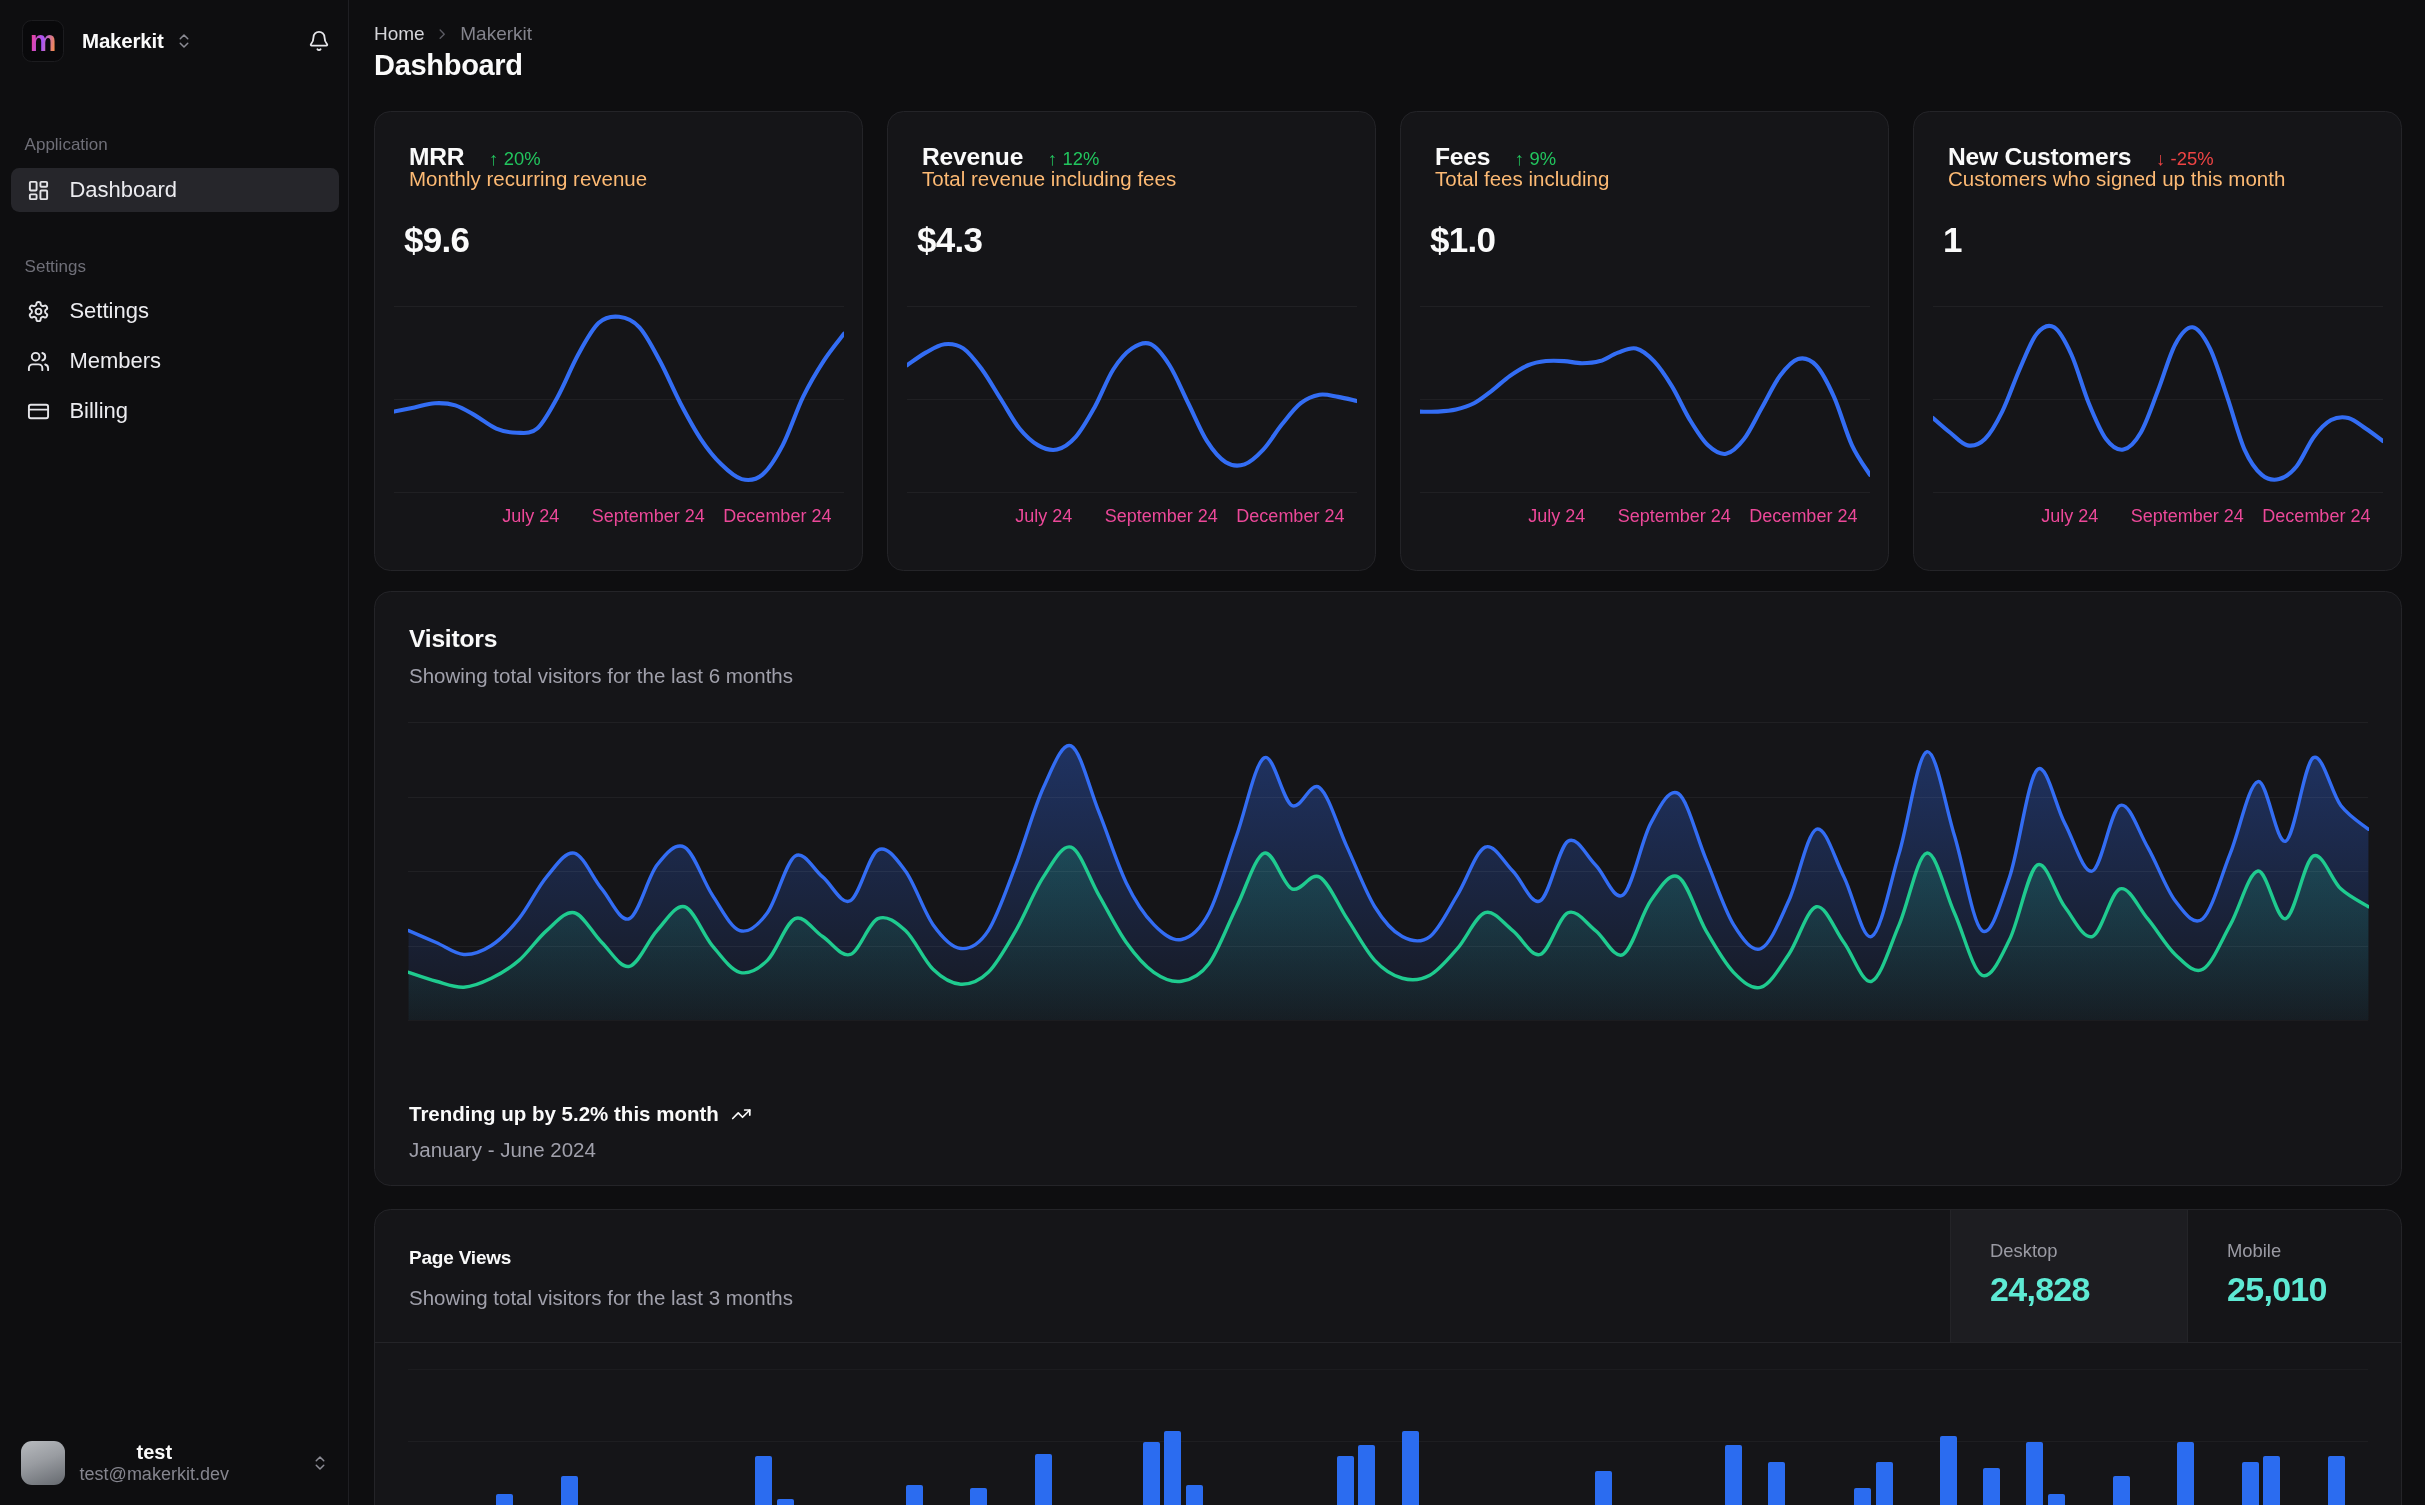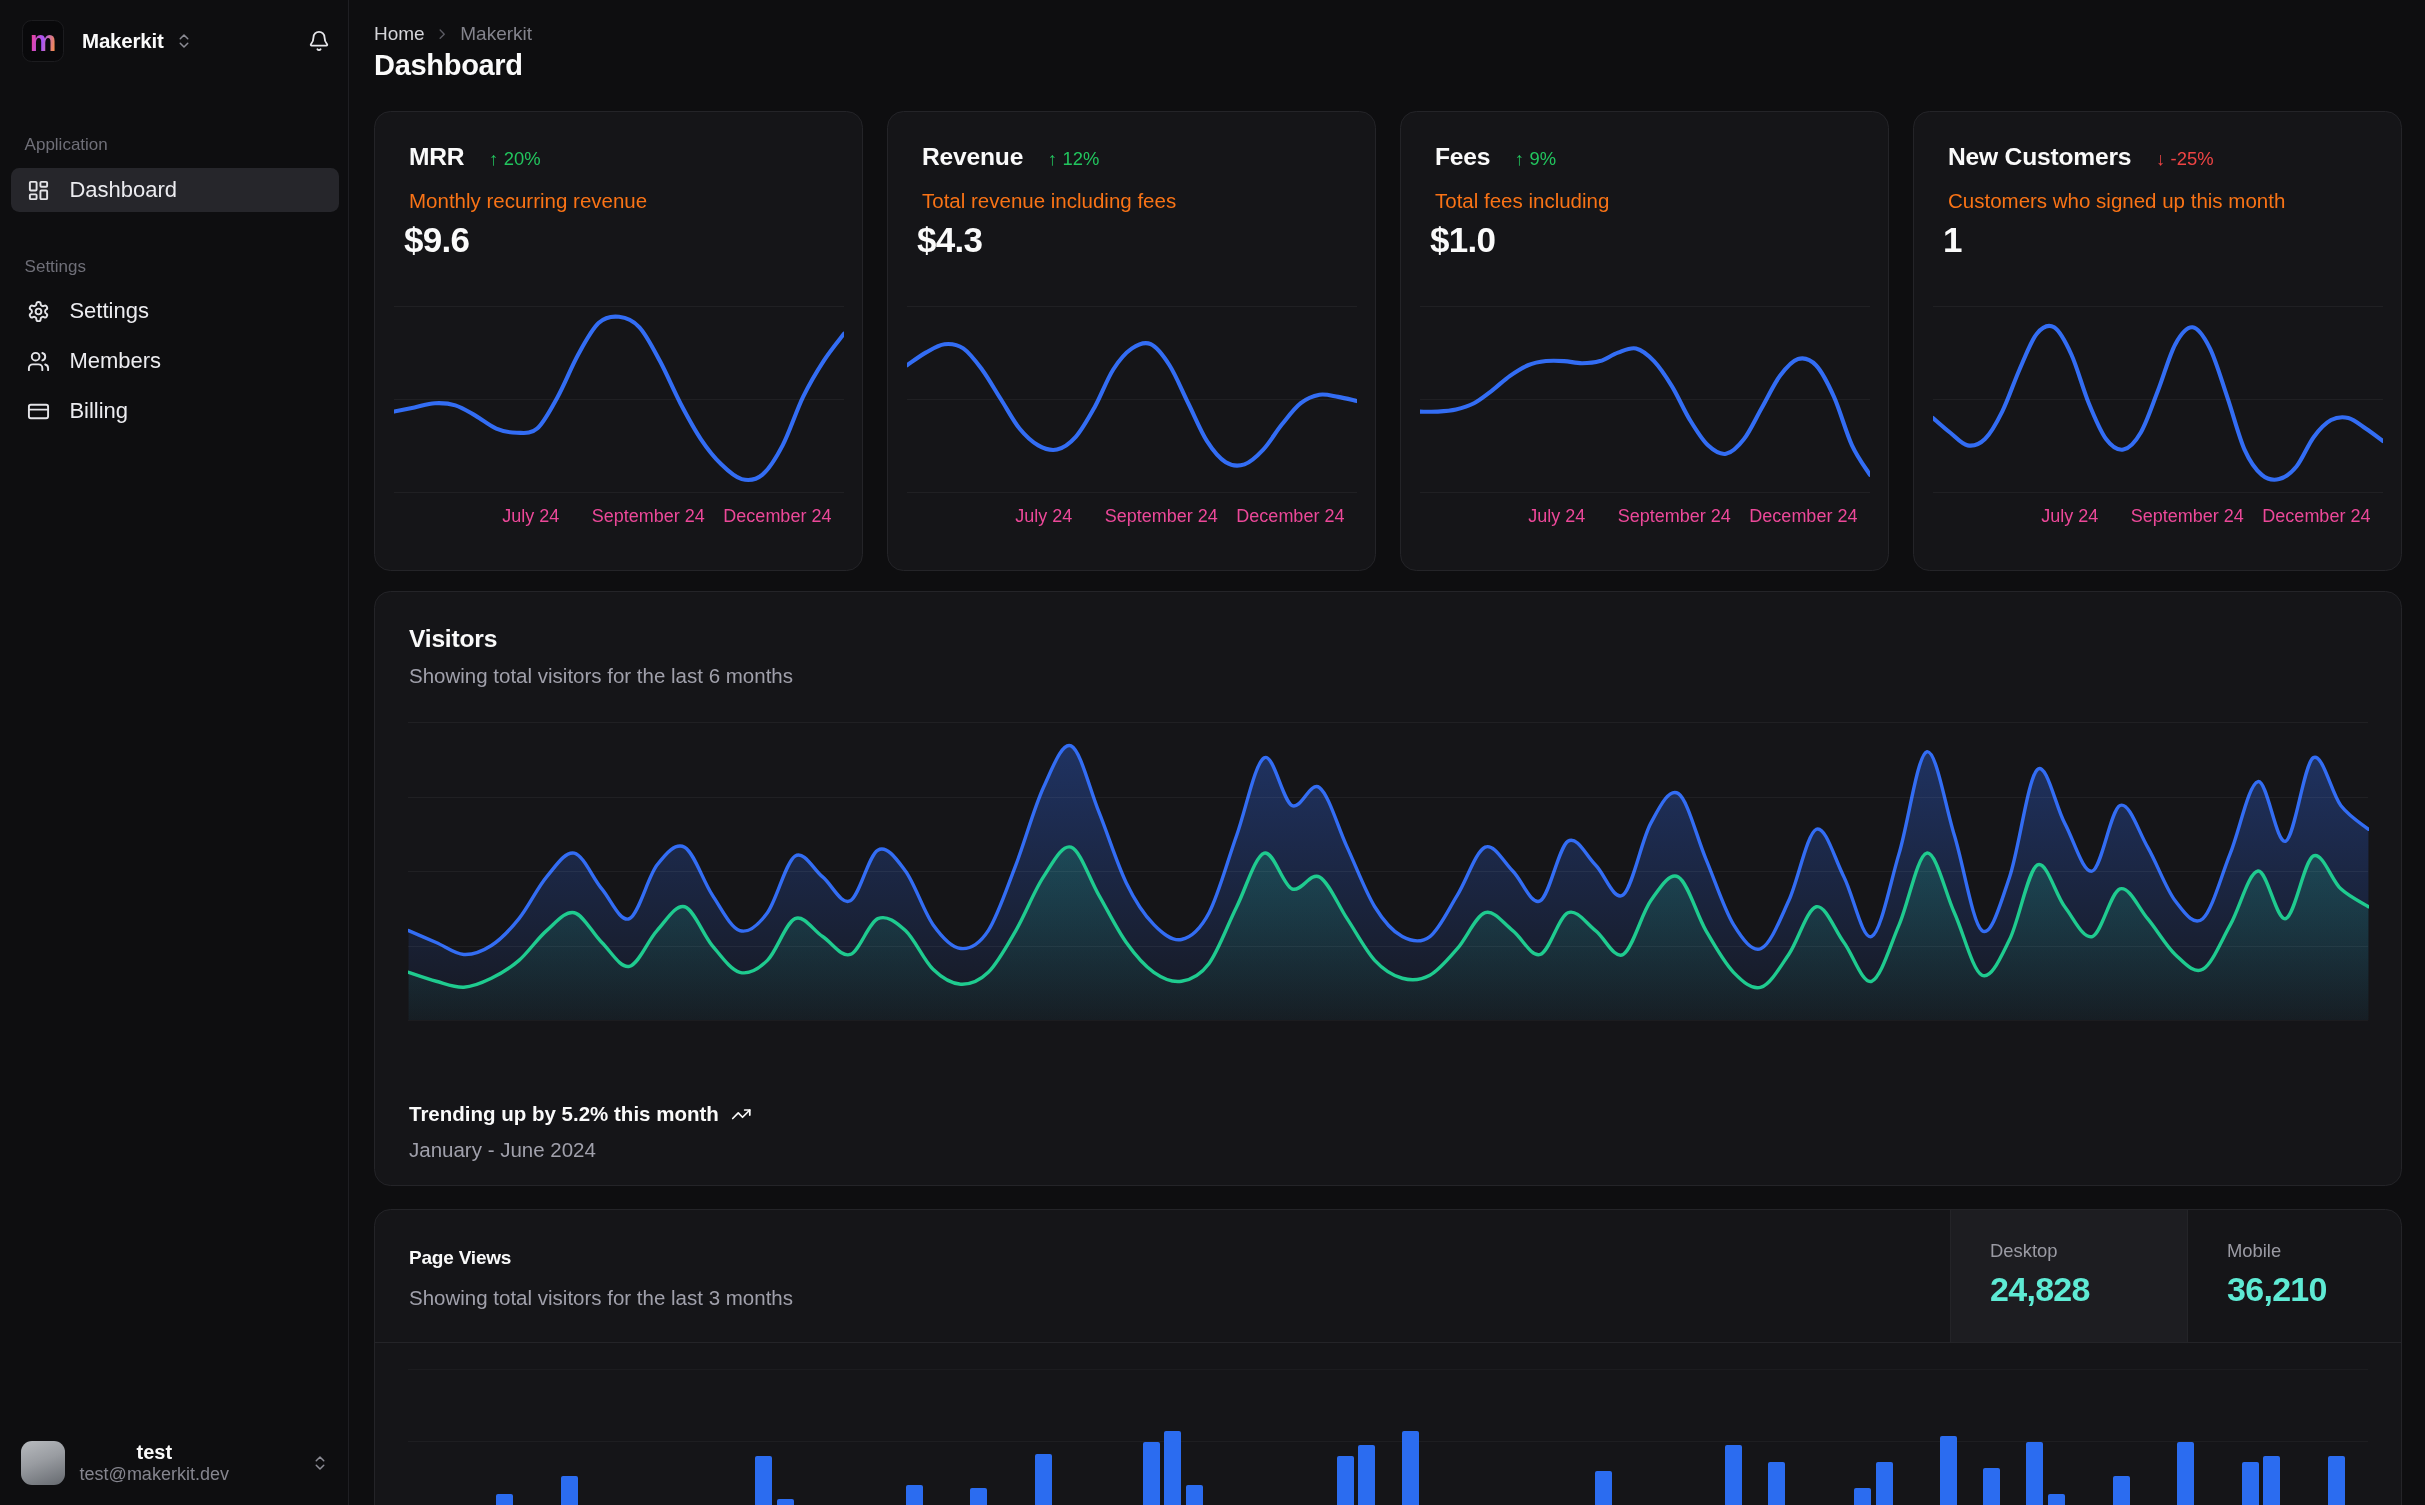--- a/index.html
+++ b/index.html
@@ -38,21 +38,21 @@
   .breadcrumb .sep{margin:0 9.6px;display:flex;color:#5b5b63;}
   .breadcrumb .current{color:#83838c;}
   .breadcrumb .bc-link{cursor:pointer;}
   .page-title{position:absolute;left:374px;top:49px;margin:0;font-size:29px;font-weight:700;letter-spacing:-0.3px;}
   .card{position:absolute;background:#151518;border:0.7px solid #242428;border-radius:16.4px;box-sizing:border-box;}
   
   .stat-card{top:111px;width:489px;height:460px;}
   .sc-title-row{position:absolute;left:34px;top:31px;display:flex;align-items:baseline;gap:24.6px;}
   .sc-title{font-size:24.6px;font-weight:600;letter-spacing:-0.2px;}
   .sc-badge{font-size:18.4px;font-weight:500;display:flex;align-items:baseline;gap:5.5px;}
-  .sc-desc{position:absolute;left:34px;top:77px;font-size:20.5px;color:#f97316;}
+  .sc-desc{position:absolute;left:34px;top:55px;font-size:20.5px;color:#fdba74;}
   .sc-value{position:absolute;left:29px;top:108px;font-size:35px;font-weight:700;letter-spacing:-0.7px;}
   .spark{position:absolute;left:19px;right:18px;top:194px;height:186px;}
   .gl{position:absolute;left:0;right:0;height:0.7px;background:rgba(255,255,255,.05);}
   .sc-axis{position:absolute;left:19px;right:18px;top:394px;height:23px;font-size:18px;color:#ec4899;}
   .sc-axis span{position:absolute;transform:translateX(-50%);white-space:nowrap;}
   
   .visitors-card{left:374px;top:591px;width:2028px;height:595px;}
   .v-title{position:absolute;left:34px;top:33px;margin:0;font-size:24.6px;font-weight:600;letter-spacing:-0.2px;}
   .v-sub{position:absolute;left:34px;top:72px;margin:0;font-size:20.5px;color:#a0a0ab;}
   .v-chart{position:absolute;left:33px;right:33px;top:130px;height:298px;}
@@ -316,21 +316,21 @@
 
   <section class="card pv-card">
     <h2 class="pv-title">Page Views</h2>
     <p class="pv-sub">Showing total visitors for the last 3 months</p>
     <div class="pv-toggle active" style="left:1575px;width:237px">
       <div class="t-label">Desktop</div>
       <div class="t-value">24,828</div>
     </div>
     <div class="pv-toggle last" style="left:1812px;width:216px">
       <div class="t-label">Mobile</div>
-      <div class="t-value">36,210</div>
+      <div class="t-value">25,010</div>
     </div>
     <div class="pv-div"></div>
     <div class="pv-bars" id="pv-bars">
       <i class="gl" style="bottom:100%;background:rgba(255,255,255,.03)"></i>
       <i class="gl" style="bottom:75%;background:rgba(255,255,255,.04)"></i>
 
     <div class="bar" style="left: 88px; height: 163px; background: rgb(43, 108, 240);"></div>
         <div class="bar" style="left: 153px; height: 181px; background: rgb(43, 108, 240);"></div>
         <div class="bar" style="left: 347px; height: 201px; background: rgb(43, 108, 240);"></div>
         <div class="bar" style="left: 369px; height: 158px; background: rgb(43, 108, 240);"></div>

